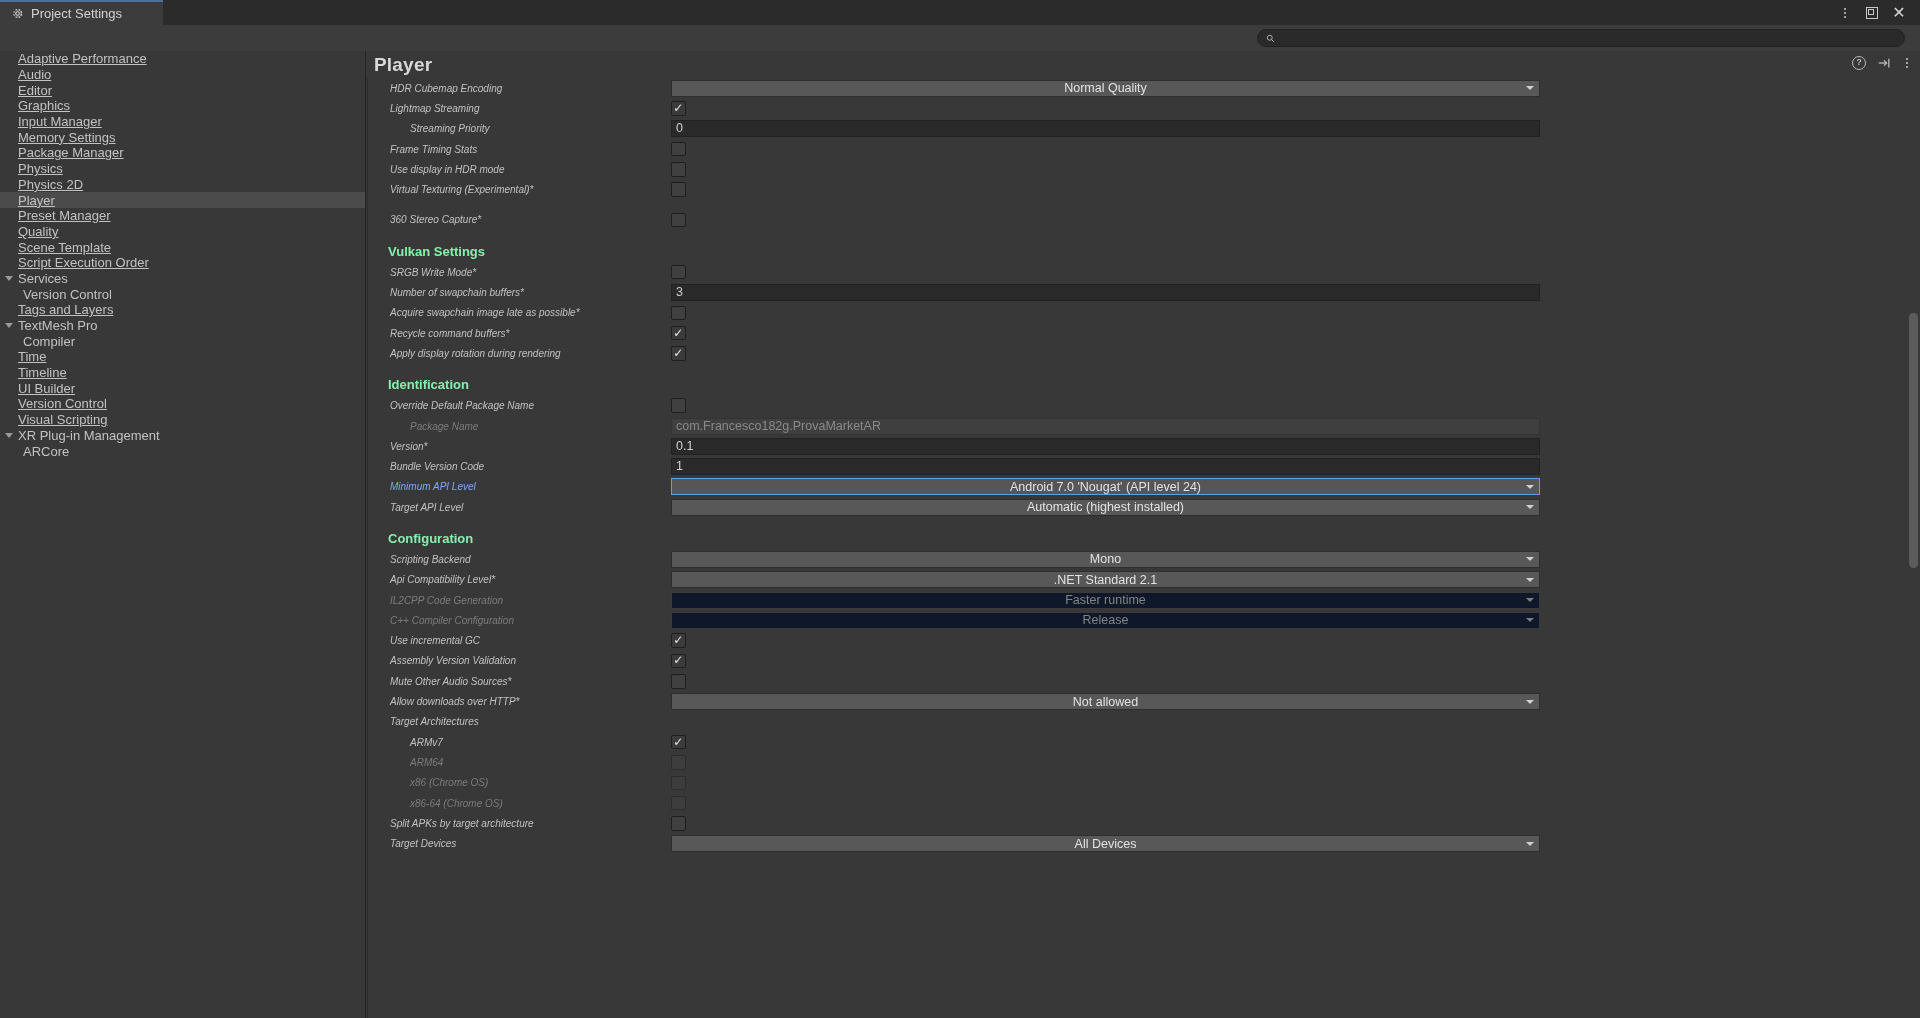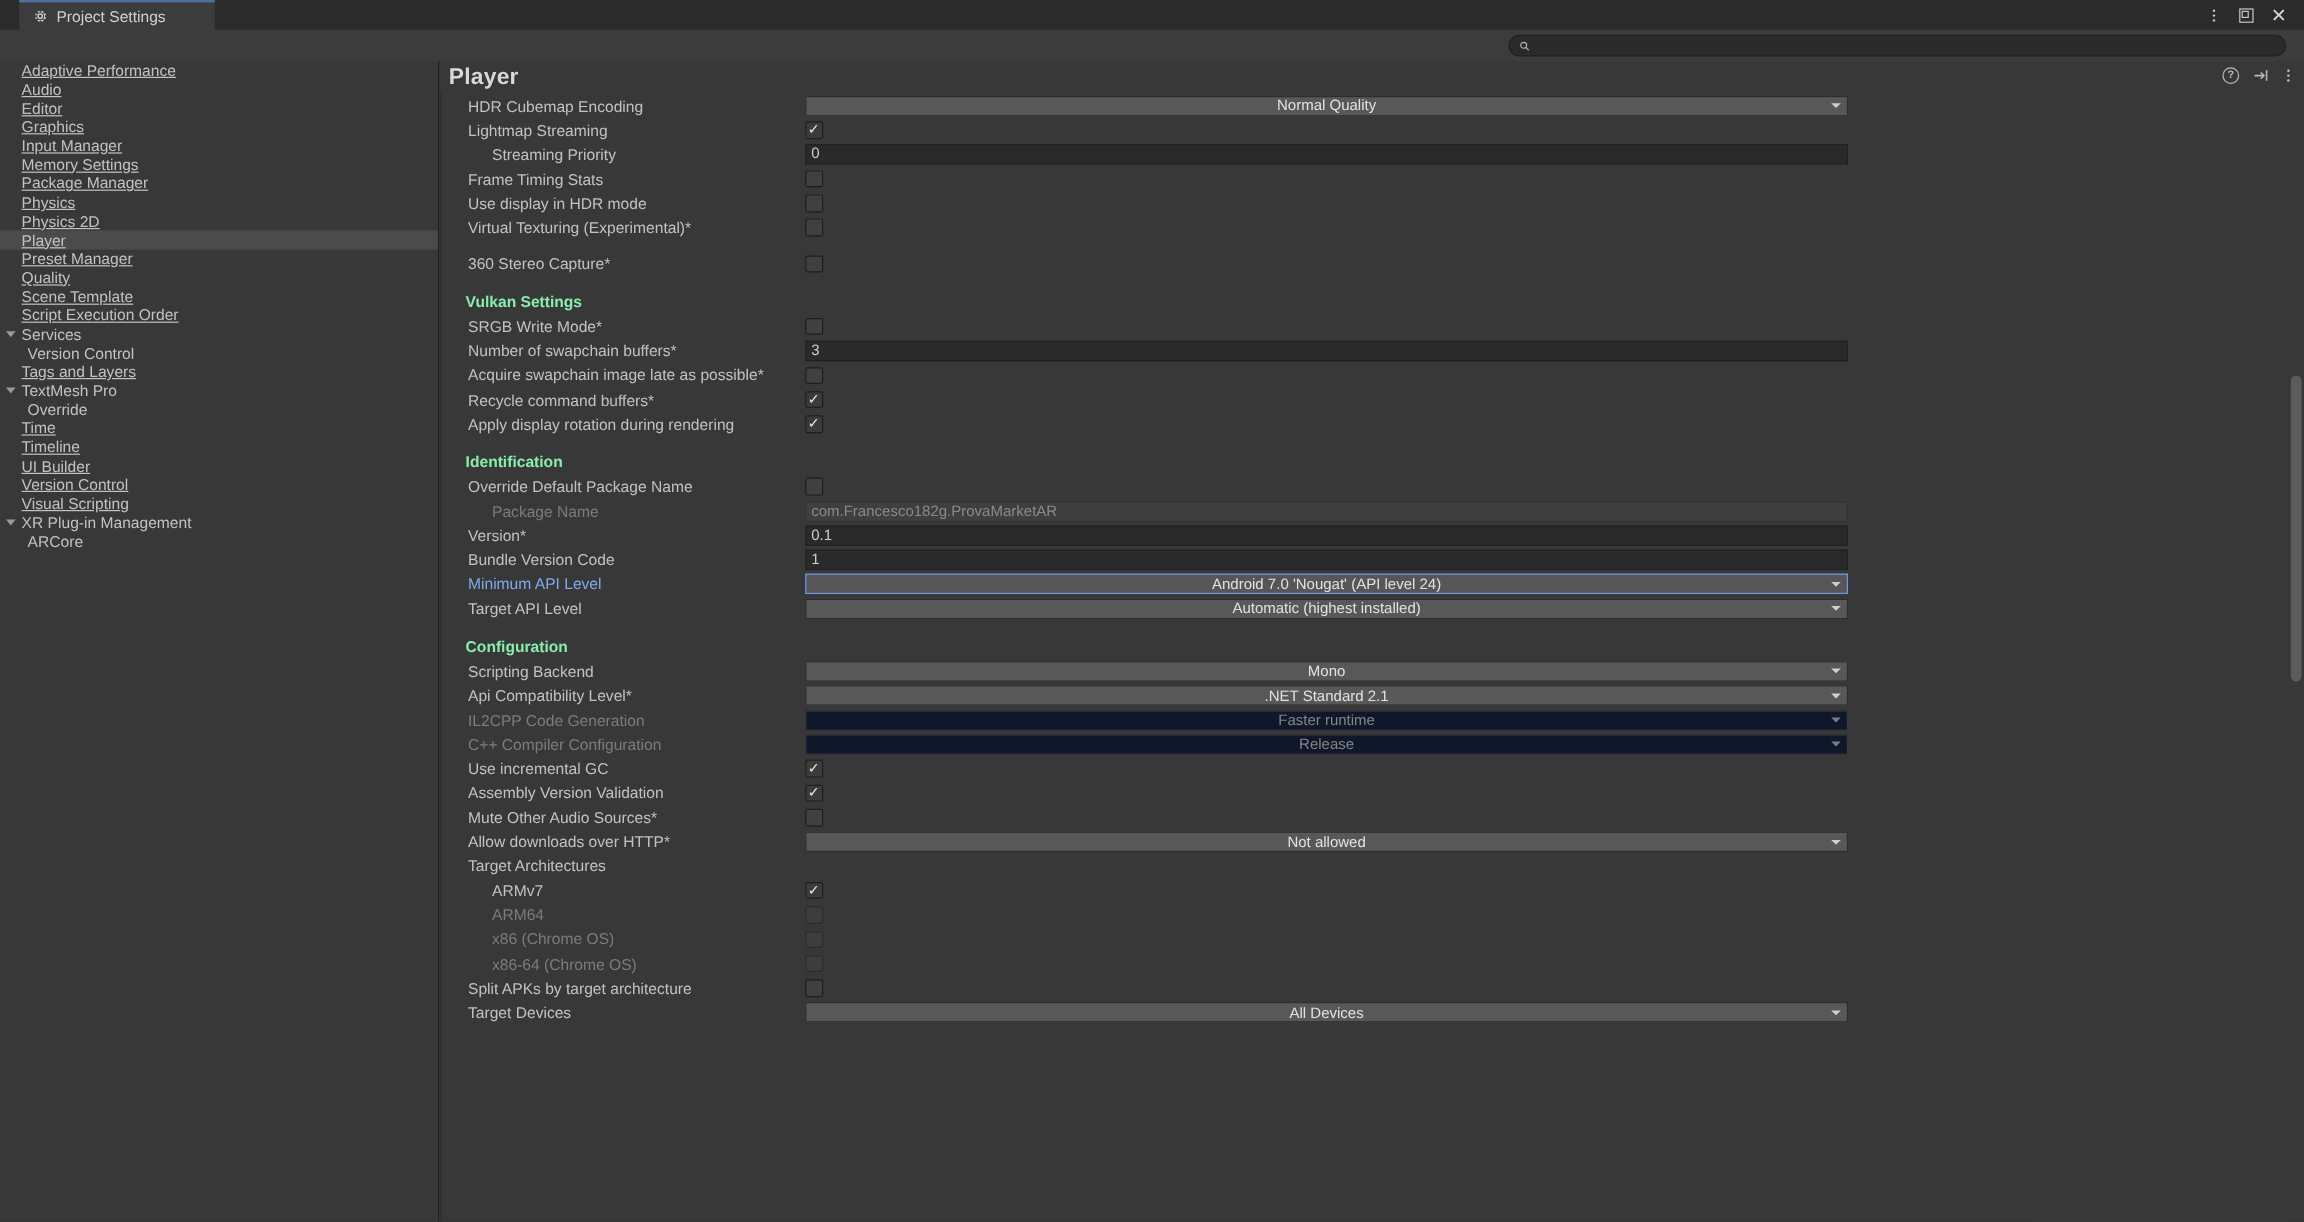--- a/index.html
+++ b/index.html
@@ -9,21 +9,21 @@
     font-family: "Liberation Sans", sans-serif;
     color: #c4c4c4;
     overflow: hidden;
     -webkit-font-smoothing: antialiased;
   }
 
   
   #titlebar {
     position: absolute; left: 0; top: 0; width: 1920px; height: 25px;
     background: #2b2b2b;
-    display: flex; align-items: stretch; padding-left: 16px;
+    display: flex; align-items: stretch;
   }
   #tab-project-settings {
     height: 25px; min-width: 163px;
     background: #3c3c3c;
     border-top: 2px solid #4d6f9c;
     display: flex; align-items: center; gap: 7px;
     padding: 0 14px 0 11px;
     font-size: 13px; color: #d2d2d2;
   }
   .gear {
@@ -118,22 +118,22 @@
     position: absolute; right: 2px; top: 235px; width: 9px; height: 255px;
     background: #5c5c5c; border-radius: 5px;
   }
 
   
   .row {
     display: flex; align-items: center; height: 20.3px;
     padding-left: 22px;
   }
   .row .label {
-    font-size: 13px; color: #c2c2c2; white-space: nowrap;
-    width: 281px; flex: none;
+    font-size: 10px; color: #c2c2c2; white-space: nowrap;
+    width: 281px; flex: none; font-style: italic;
   }
   .row .label.indent1 { padding-left: 20px; }
   .row .label.dim { color: #7c7c7c; }
   .row .label.focus { color: #7bacf0; }
   .section {
     display: flex; align-items: center; height: 22px; padding-left: 20px;
     font-size: 13px; font-weight: bold; color: #86efac;
   }
   .spacer { height: 10px; }
 
@@ -270,21 +270,21 @@
     <div class="side-item nochild">
       <span class="lbl">Tags and Layers</span>
     </div>
     <div class="side-item">
       <span class="tri">
         <span></span>
       </span>
       <span class="lbl">TextMesh Pro</span>
     </div>
     <div class="side-item child">
-      <span class="lbl">Override</span>
+      <span class="lbl">Compiler</span>
     </div>
     <div class="side-item nochild">
       <span class="lbl">Time</span>
     </div>
     <div class="side-item nochild">
       <span class="lbl">Timeline</span>
     </div>
     <div class="side-item nochild">
       <span class="lbl">UI Builder</span>
     </div>

